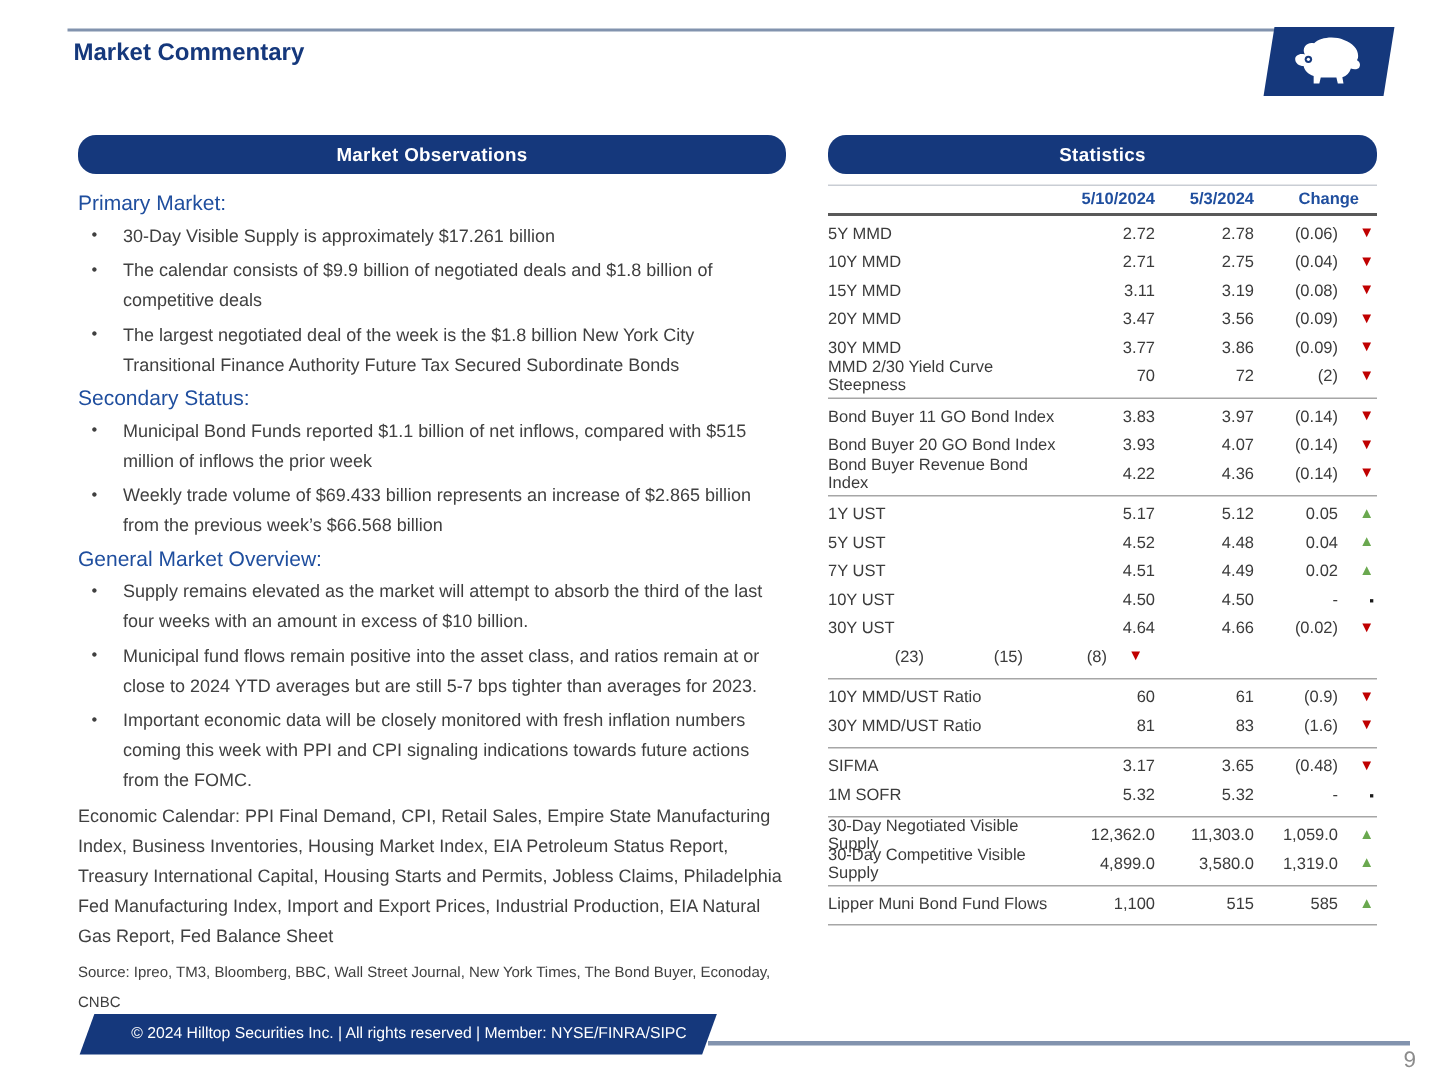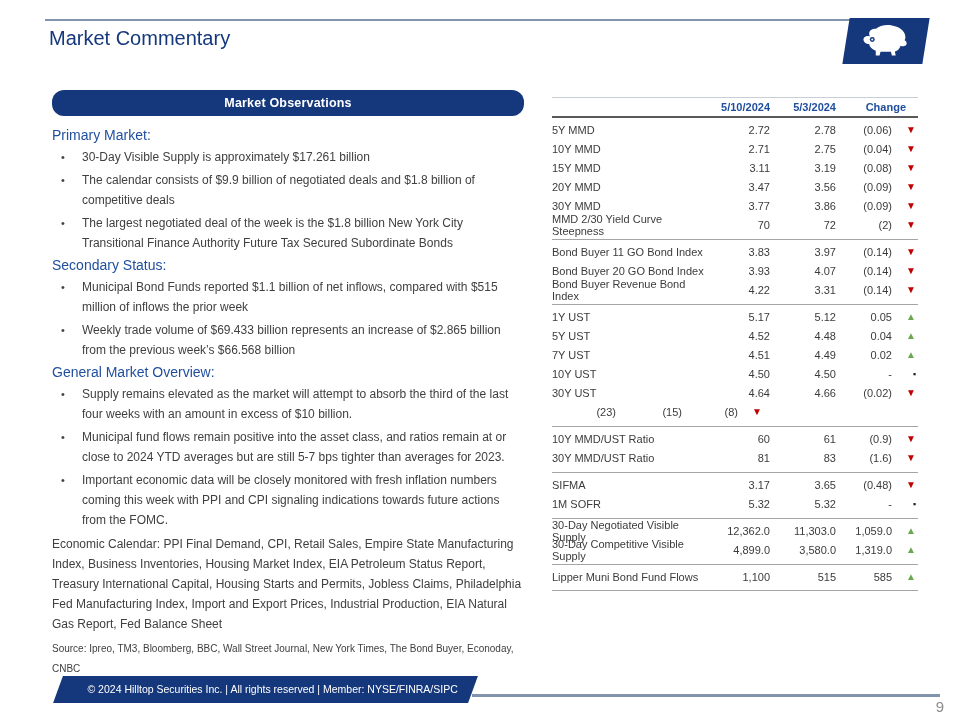--- a/index.html
+++ b/index.html
@@ -12,21 +12,21 @@
     --page-number-gray:#8C8C8C;
   }
   *{margin:0;padding:0;box-sizing:border-box;}
   html,body{background:#fff;}
   .page{
     position:relative;width:960px;height:720px;background:#fff;overflow:hidden;
     font-family:"Liberation Sans",sans-serif;
   }
   
   .top-rule{position:absolute;left:45px;top:19px;width:823px;height:2px;background:var(--rule-blue-gray);}
-  .page-title{position:absolute;left:49px;top:27px;font-size:20px;font-weight:400;color:var(--navy);}
+  .page-title{position:absolute;left:49px;top:27px;font-size:16px;font-weight:700;color:var(--navy);}
   .logo-box{position:absolute;left:846px;top:18px;width:80px;height:46px;background:var(--navy);
     transform:skewX(-9deg);display:flex;align-items:center;justify-content:center;}
   .logo-box svg{transform:skewX(9deg);}
   
   .panel-header{height:26px;background:var(--navy);color:#fff;font-weight:700;font-size:12.5px;
     display:flex;align-items:center;justify-content:center;letter-spacing:.2px;border-radius:12px;}
   .obs-panel{position:absolute;left:52px;top:90px;width:472px;}
   .obs-body{padding-top:7px;font-size:12px;color:var(--body-text);line-height:20px;}
   .obs-heading{color:var(--heading-blue);font-weight:400;font-size:14px;margin:3px 0 2px;line-height:19px;}
   .bullet-item{display:flex;margin:1px 0 3px;}
@@ -118,20 +118,21 @@
             <span class="bullet-marker">•</span>
             <span class="bullet-text">Important economic data will be closely monitored with fresh inflation numbers coming this week with PPI and CPI signaling indications towards future actions from the FOMC.</span>
           </div>
         </div>
       <div class="calendar">Economic Calendar: PPI Final Demand, CPI, Retail Sales, Empire State Manufacturing Index, Business Inventories, Housing Market Index, EIA Petroleum Status Report, Treasury International Capital, Housing Starts and Permits, Jobless Claims, Philadelphia Fed Manufacturing Index, Import and Export Prices, Industrial Production, EIA Natural Gas Report, Fed Balance Sheet</div>
       <div class="source">Source:  Ipreo, TM3, Bloomberg, BBC, Wall Street Journal, New York Times, The Bond Buyer, Econoday, CNBC</div>
     </div>
   </div>
 
   <div class="stats-panel">
+    <div class="panel-header">Statistics</div>
     <div class="stats-table">
       <div class="thead">
         <span class="c-label"></span>
         <span class="c-v1">5/10/2024</span>
         <span class="c-v2">5/3/2024</span>
         <span class="c-chg-head">Change</span>
       </div>
       <div class="tbody">
           <div class="tgroup">
             <div class="trow">
@@ -188,21 +189,21 @@
             <div class="trow">
               <span class="c-label">Bond Buyer 20 GO Bond Index</span>
               <span class="c-v1">3.93</span>
               <span class="c-v2">4.07</span>
               <span class="c-chg">(0.14)</span>
               <span class="c-icon icon-down">▼</span>
             </div>
             <div class="trow">
               <span class="c-label">Bond Buyer Revenue Bond Index</span>
               <span class="c-v1">4.22</span>
-              <span class="c-v2">3.31</span>
+              <span class="c-v2">4.36</span>
               <span class="c-chg">(0.14)</span>
               <span class="c-icon icon-down">▼</span>
             </div>
           </div>
           <div class="tgroup sep">
             <div class="trow">
               <span class="c-label">1Y UST</span>
               <span class="c-v1">5.17</span>
               <span class="c-v2">5.12</span>
               <span class="c-chg">0.05</span>

